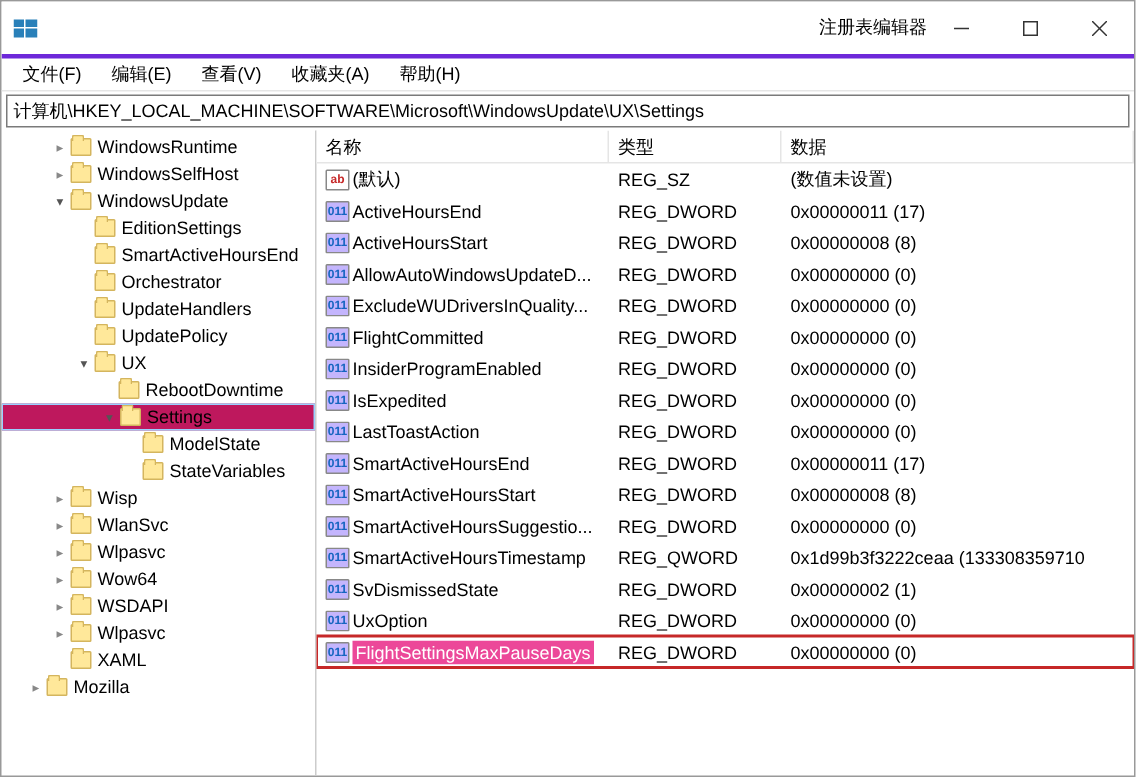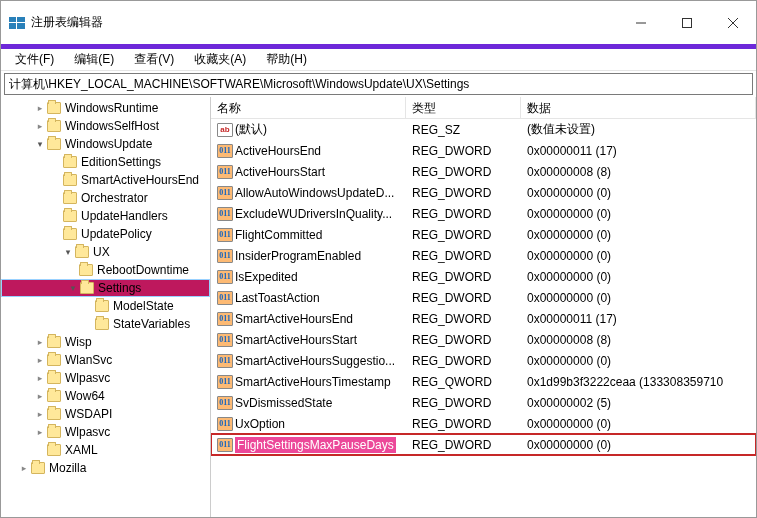--- a/index.html
+++ b/index.html
@@ -7,26 +7,27 @@
     margin: 0;
     font-family: "Microsoft YaHei", "Segoe UI", Tahoma, sans-serif;
     font-size: 12px;
     background: #fff;
     width: 757px;
     height: 518px;
     overflow: hidden;
     border: 1px solid #999;
   }
   .titlebar {
-    height: 48px;
+    height: 38px;
     display: flex;
     align-items: center;
     padding-left: 8px;
     background: #fff;
-    border-bottom: 5px solid #6d28d9;
+    border-bottom: 3px solid #6d28d9;
+    text-align: right;
   }
   .titlebar .icon { width: 16px; height: 16px; margin-right: 6px; }
   .titlebar .title { flex: 1; font-size: 12px; }
   .winbtns { display: flex; height: 100%; }
   .winbtn {
     width: 46px; height: 100%;
     display: flex; align-items: center; justify-content: center;
     font-size: 12px; color: #333;
   }
   .menubar {
@@ -127,21 +128,21 @@
     outline-offset: -1px;
   }
   .list-row .cell { padding: 0 6px; font-size: 12px; overflow: hidden; white-space: nowrap; text-overflow: ellipsis; }
   .val-icon {
     width: 16px; height: 14px; flex-shrink: 0; margin-right: 2px;
     display: inline-flex; align-items: center; justify-content: center;
     border: 1px solid #888; border-radius: 1px;
     font-size: 8px; font-weight: bold; line-height: 1;
   }
   .val-icon.sz { background: #fff; color: #c62828; }
-  .val-icon.bin { background: #fdba74; color: #1565c0; font-family: Liberation Serif, serif; }
+  .val-icon.bin { background: #c4b5fd; color: #1565c0; }
   .cell-name { display: flex; align-items: center; width: 195px; }
   ::-webkit-scrollbar { width: 17px; height: 17px; }
   ::-webkit-scrollbar-track { background: #f0f0f0; }
   ::-webkit-scrollbar-thumb { background: #c1c1c1; border: 1px solid #a0a0a0; }
   ::-webkit-scrollbar-button { background: #f0f0f0; border: 1px solid #c1c1c1; height: 17px; width: 17px; }
 </style>
 </head>
 <body>
 
 <div class="titlebar">
@@ -218,21 +219,21 @@
       <div class="tree-row" style="padding-left: 48px;">
         <span class="expander "></span>
         <span class="folder-icon"></span>
         <span class="tree-label">UpdateHandlers</span>
       </div>
       <div class="tree-row" style="padding-left: 48px;">
         <span class="expander "></span>
         <span class="folder-icon"></span>
         <span class="tree-label">UpdatePolicy</span>
       </div>
-      <div class="tree-row" style="padding-left: 60px;">
+      <div class="tree-row" style="padding-left: 48px;">
         <span class="expander expanded"></span>
         <span class="folder-icon"></span>
         <span class="tree-label">UX</span>
       </div>
       <div class="tree-row" style="padding-left: 64px;">
         <span class="expander "></span>
         <span class="folder-icon"></span>
         <span class="tree-label">RebootDowntime</span>
       </div>
       <div class="tree-row selected" style="padding-left: 64px;">
@@ -402,21 +403,21 @@
           </div>
           <div class="cell col-type">REG_QWORD</div>
           <div class="cell col-data">0x1d99b3f3222ceaa (133308359710</div>
         </div>
         <div class="list-row">
           <div class="cell cell-name">
             <span class="val-icon bin">011</span>
             <span class="cell-name-inner">SvDismissedState</span>
           </div>
           <div class="cell col-type">REG_DWORD</div>
-          <div class="cell col-data">0x00000002 (5)</div>
+          <div class="cell col-data">0x00000002 (1)</div>
         </div>
         <div class="list-row">
           <div class="cell cell-name">
             <span class="val-icon bin">011</span>
             <span class="cell-name-inner">UxOption</span>
           </div>
           <div class="cell col-type">REG_DWORD</div>
           <div class="cell col-data">0x00000000 (0)</div>
         </div>
         <div class="list-row selected highlighted">

